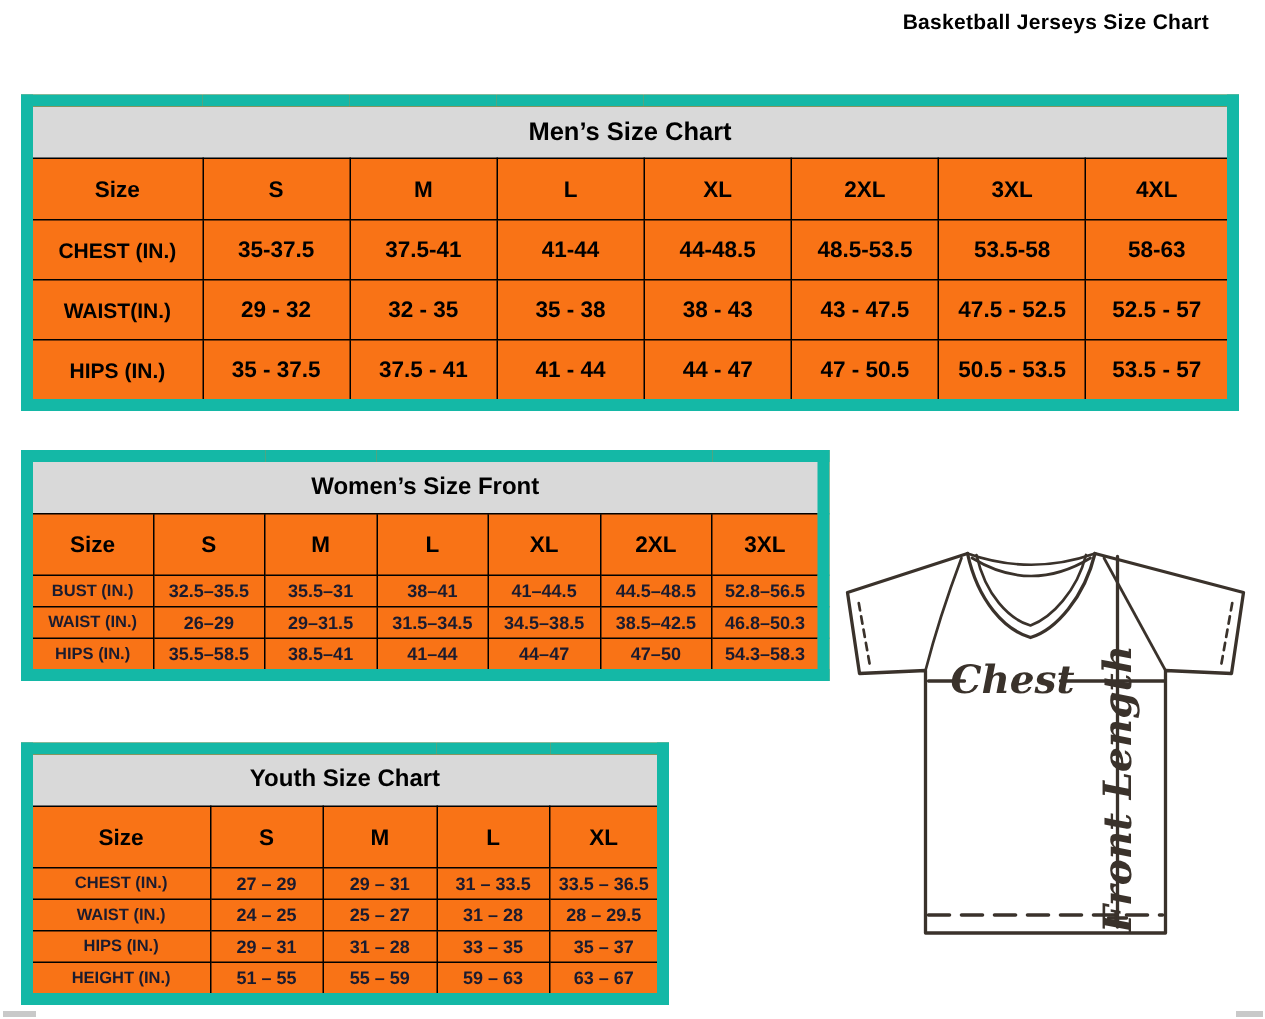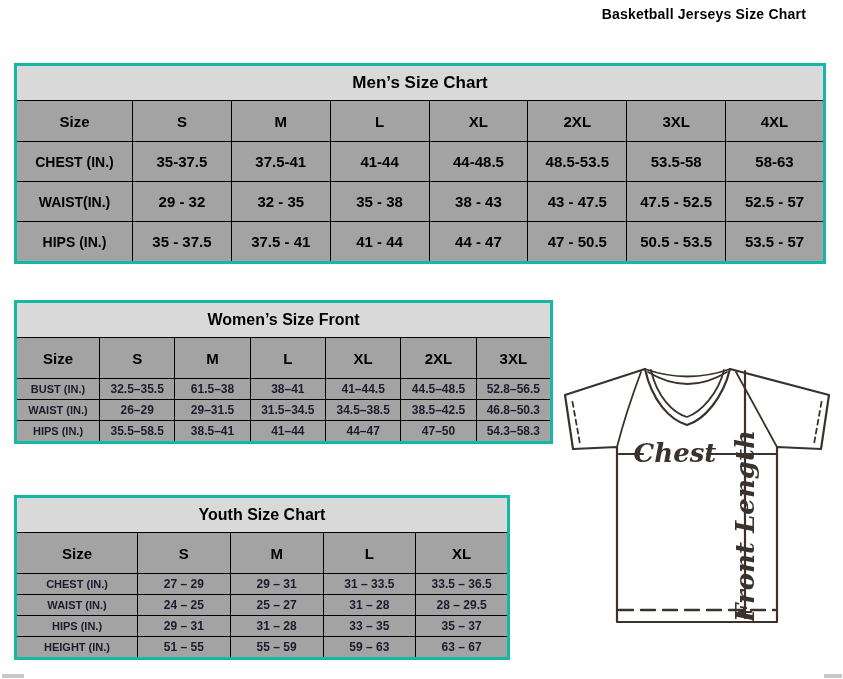--- a/index.html
+++ b/index.html
@@ -6,41 +6,41 @@
   body{
     width:843px;height:679px;position:relative;background:#ffffff;
     font-family:"Liberation Sans",sans-serif;color:#000;overflow:hidden;
   }
   .page-title{
     position:absolute;top:6px;left:0;width:806px;text-align:right;
     font-size:14px;font-weight:bold;letter-spacing:0.2px;
   }
   table.size-table{
     position:absolute;border-collapse:collapse;table-layout:fixed;
-    background:#a3a3a3;border:3px solid #14b8a6;
+    background:#f97316;border:8px solid #14b8a6;
   }
   .size-table th,.size-table td{
     border:1.5px solid #000;text-align:center;vertical-align:middle;
     padding:0;font-weight:bold;overflow:hidden;white-space:nowrap;
   }
   .size-table .title-cell{background:#d9d9d9;height:34px;font-size:17px;}
   
   .mens{left:14px;top:63px;width:812px;}
   .mens .header-row th{height:40px;font-size:15px;}
   .mens .data-row th,.mens .data-row td{height:39px;font-size:15px;}
   .mens .data-row .row-label{font-size:14px;}
   
   .womens{left:14px;top:300px;width:539px;}
   .womens th,.womens td{border-width:1px;}
   .womens .title-cell{height:34px;font-size:16px;}
   .womens .header-row th{height:40px;font-size:15px;}
   .womens .data-row th,.womens .data-row td{height:20px;font-size:12px;color:#1b1b2e;}
   .womens .data-row .row-label{font-size:11px;}
   
-  .youth{left:14px;top:495px;width:496px;}
+  .youth{left:14px;top:495px;width:432px;}
   .youth th,.youth td{border-width:1px;}
   .youth .title-cell{height:34px;font-size:16px;}
   .youth .header-row th{height:40px;font-size:15px;}
   .youth .data-row th,.youth .data-row td{height:20px;font-size:12px;color:#1b1b2e;}
   .youth .data-row .row-label{font-size:11px;}
   
   .jersey-diagram{position:absolute;left:556px;top:356px;width:282px;height:278px;}
   .jersey-diagram text{
     font-family:"DejaVu Serif","Liberation Serif",serif;
     font-style:italic;font-weight:bold;fill:#3a322b;
@@ -132,21 +132,21 @@
         <th>S</th>
         <th>M</th>
         <th>L</th>
         <th>XL</th>
         <th>2XL</th>
         <th>3XL</th>
       </tr>
       <tr class="data-row">
         <th class="row-label">BUST (IN.)</th>
         <td>32.5–35.5</td>
-        <td>61.5–38</td>
+        <td>35.5–31</td>
         <td>38–41</td>
         <td>41–44.5</td>
         <td>44.5–48.5</td>
         <td>52.8–56.5</td>
       </tr>
       <tr class="data-row">
         <th class="row-label">WAIST (IN.)</th>
         <td>26–29</td>
         <td>29–31.5</td>
         <td>31.5–34.5</td>

